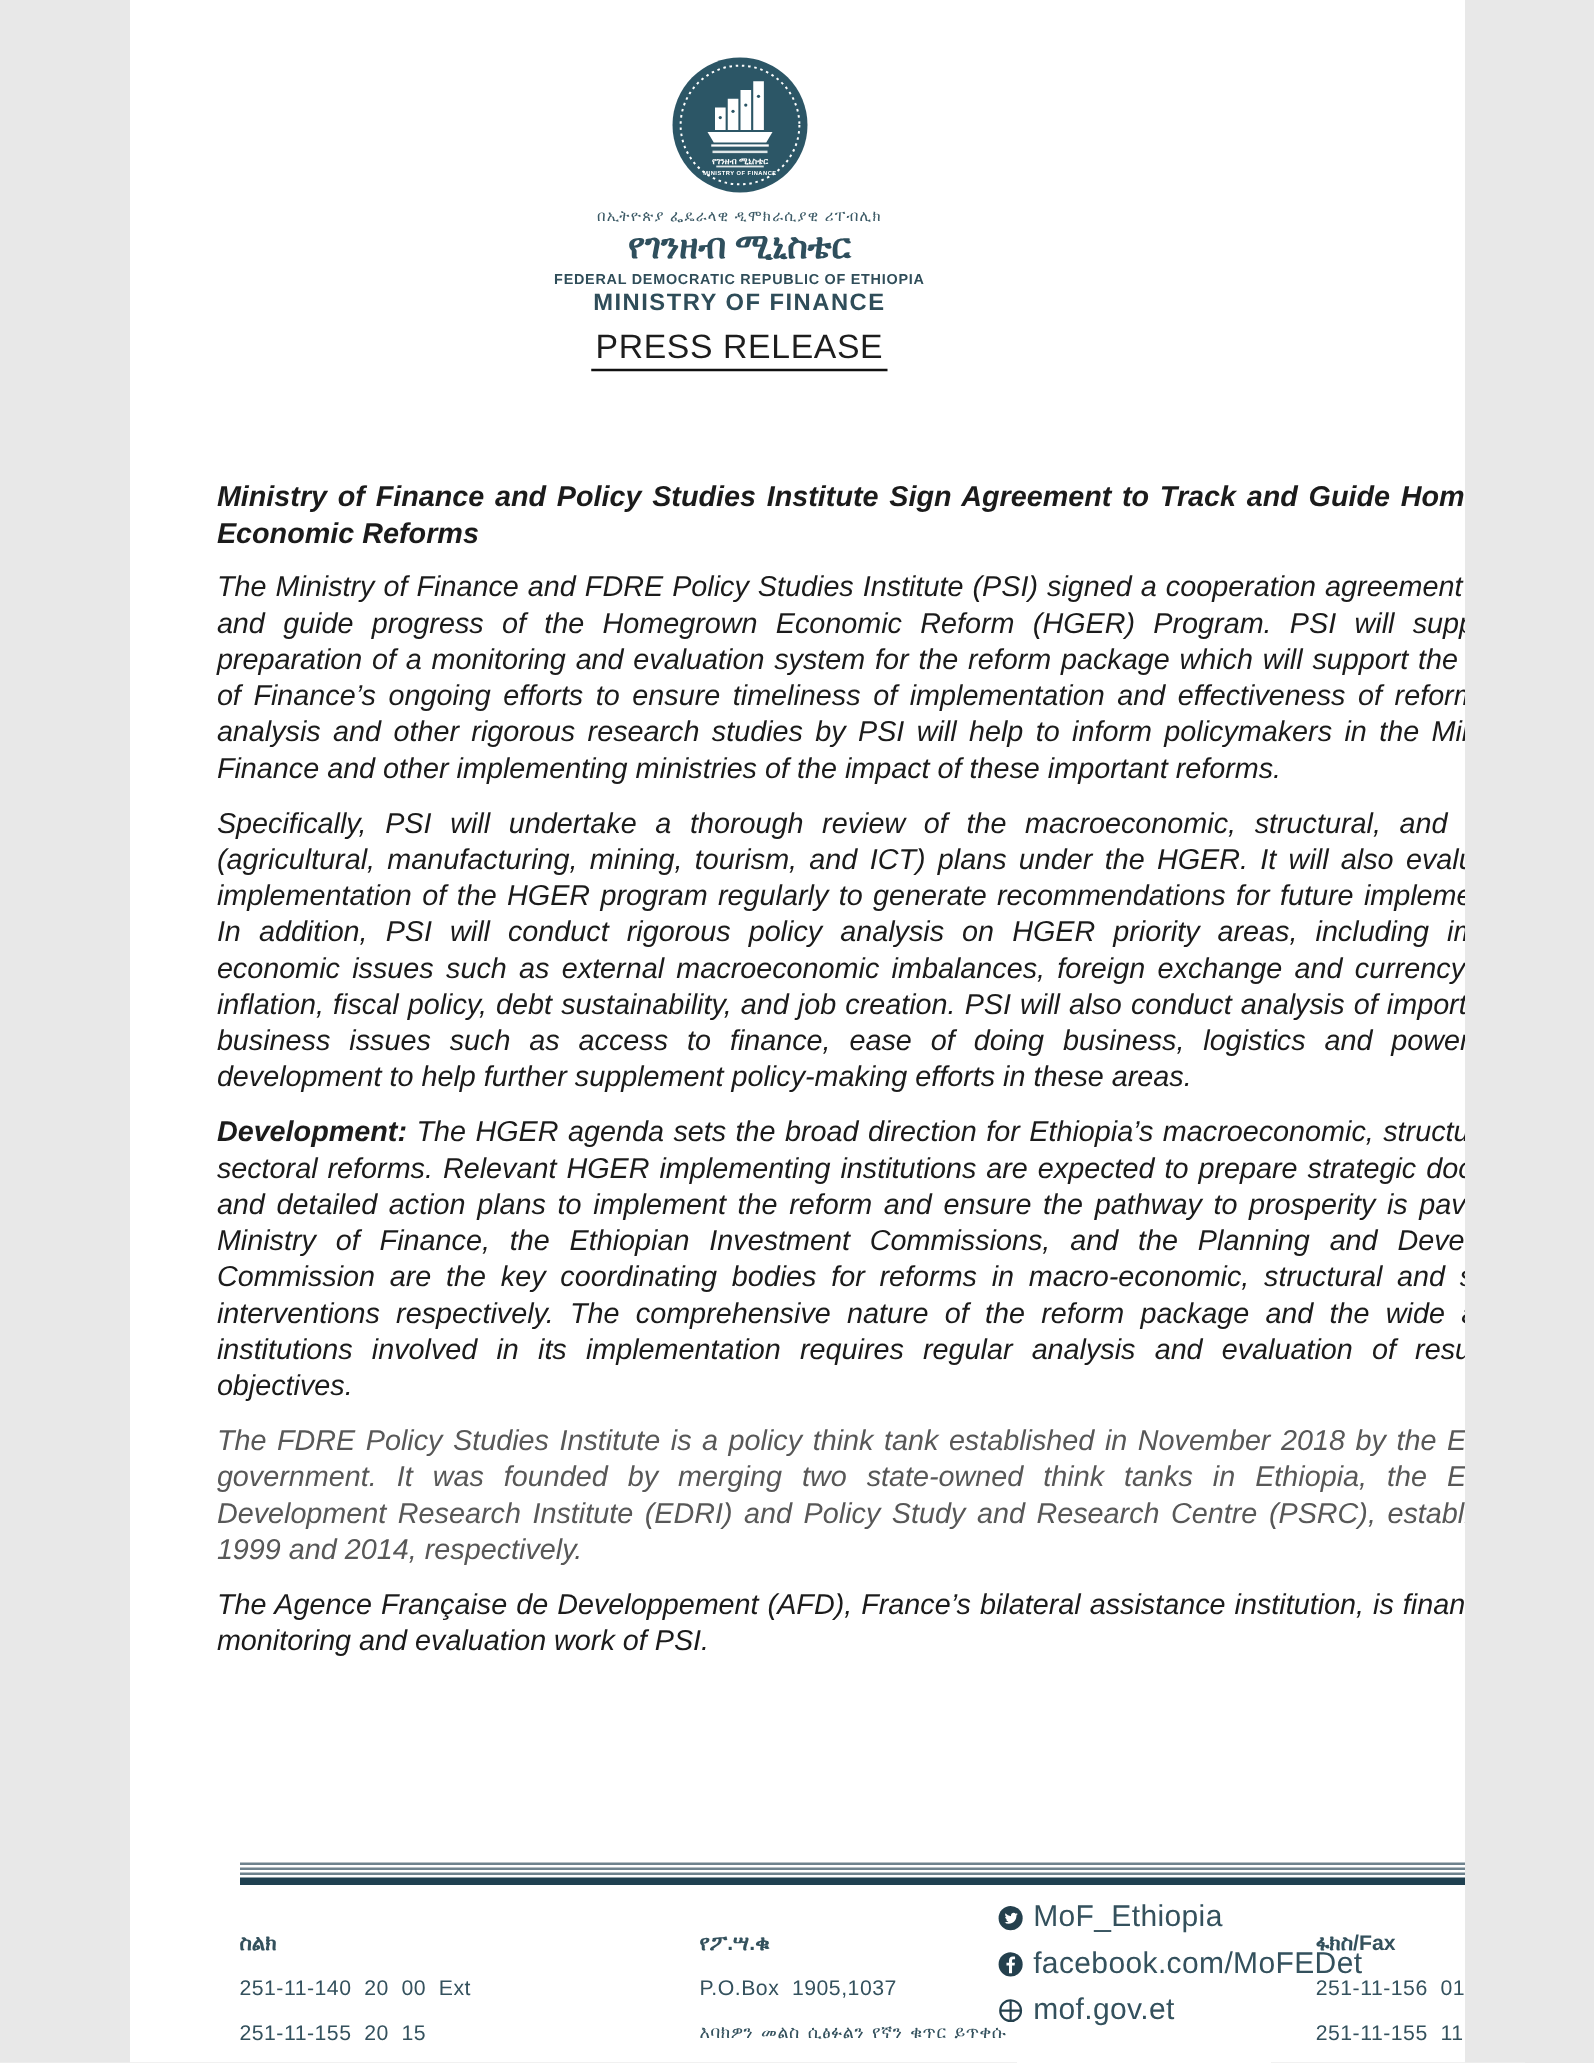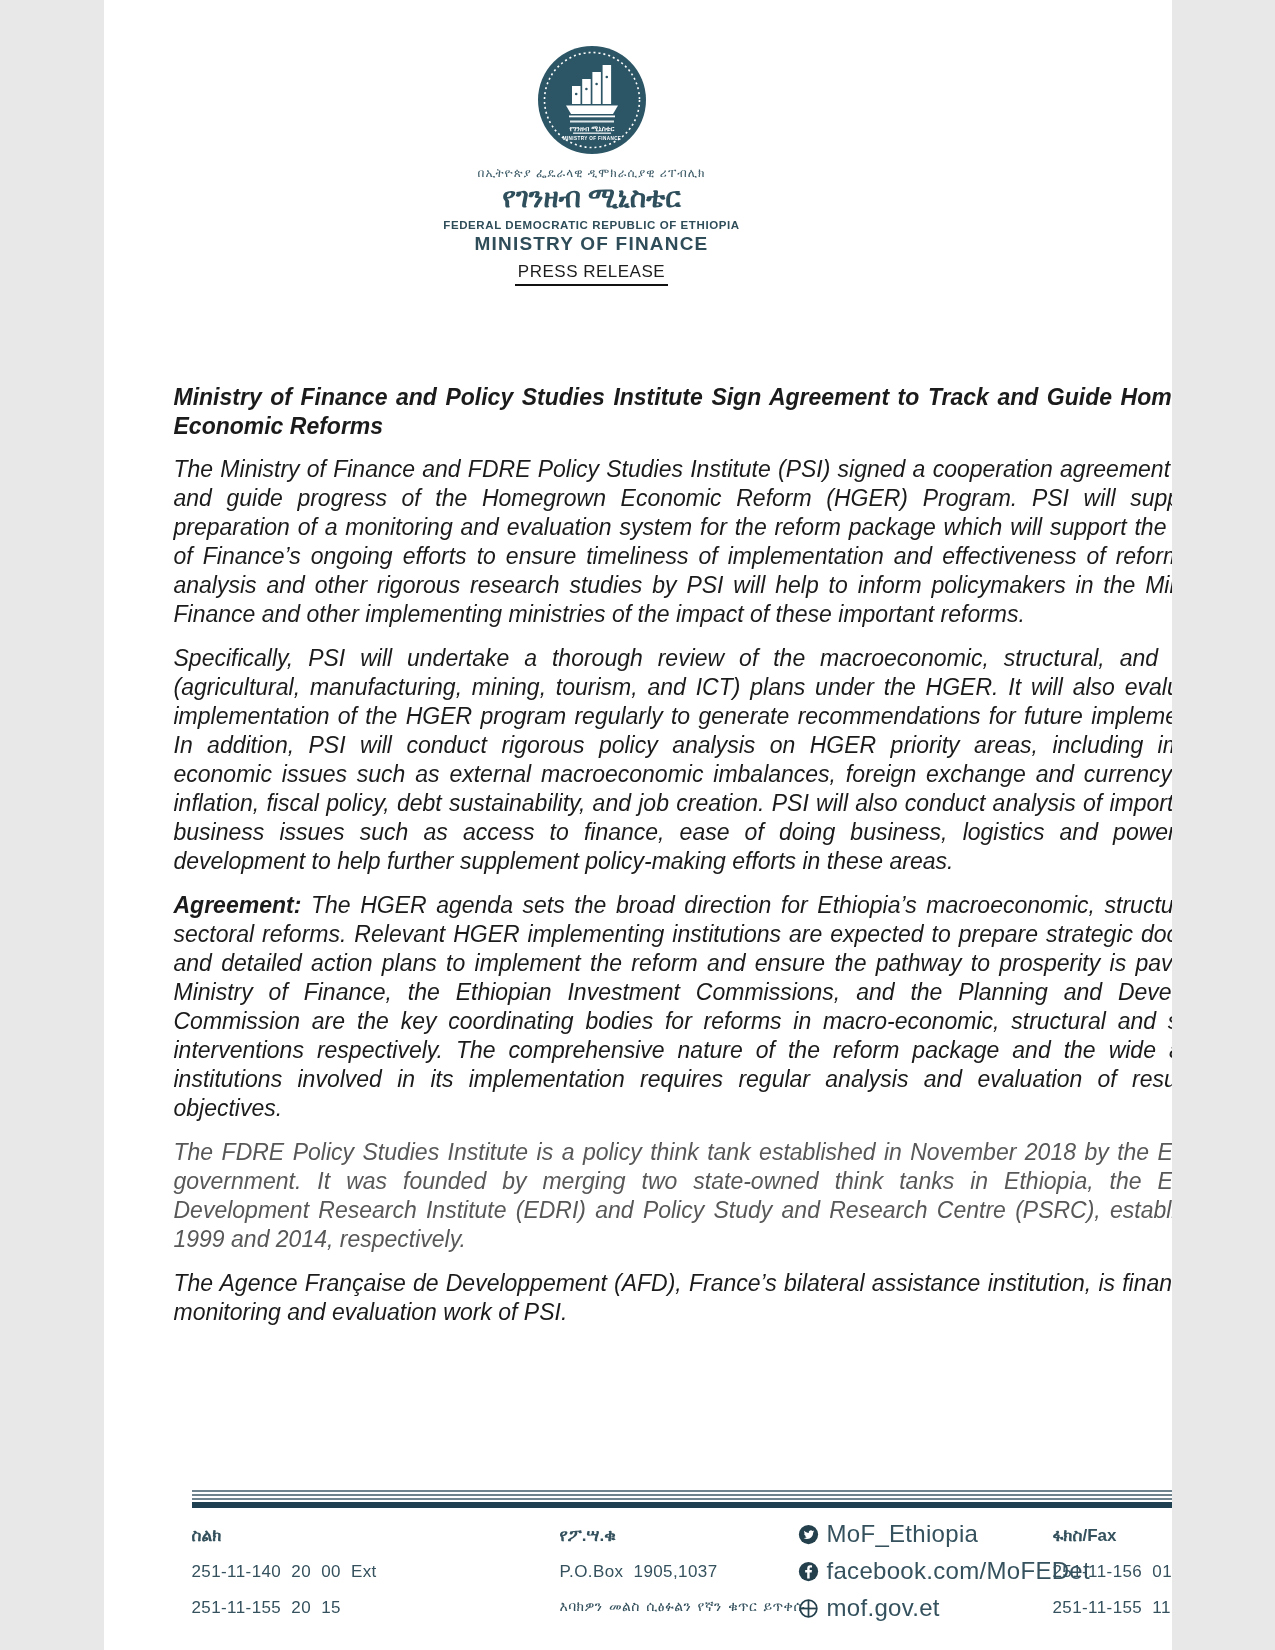--- a/index.html
+++ b/index.html
@@ -28,21 +28,21 @@
 
   
   .press-release-wrap {
     position: absolute;
     top: 262px; left: 0; right: 0;
     text-align: center;
     transform: translateX(-46px);
   }
   .press-release {
     display: inline-block;
-    font-size: 17px;
+    font-size: 27px;
     color: #1d1d1d;
     letter-spacing: .5px;
     border-bottom: 2.5px solid #111;
     padding: 0 3px 2px 3px;
   }
 
   
   .article {
     position: absolute;
     top: 383px; left: 70px;
@@ -73,21 +73,21 @@
     color: #34515d;
   }
   .rule-thin  { height: 1.5px; background: #6e828d; margin-bottom: 2.5px; }
   .rule-thick { height: 6px;   background: #1f4050; margin-top: 1px; }
   .footer-cols { position: relative; margin-top: 18px; height: 120px; font-size: 17px; }
   .fcol { position: absolute; top: 0; }
   .fcol-phone  { left: 0; }
   .fcol-pobox  { left: 368px; }
   .fcol-social { left: 606px; top: -6px; }
   .fcol-fax    { left: 861px; }
-  .fhead { font-weight: bold; margin-bottom: 16px; }
+  .fhead { font-weight: bold; margin-bottom: 16px; margin-top: 19px; }
   .frow  { margin-bottom: 16px; letter-spacing: .4px; word-spacing: 5px; white-space: nowrap; }
   .frow.small { font-size: 14px; word-spacing: 2px; }
   .srow { display: flex; align-items: center; margin-bottom: 9px; white-space: nowrap; }
   .srow svg { margin-right: 8px; flex: 0 0 auto; }
   .srow .stext { font-size: 24px; letter-spacing: .3px; }
 </style>
 </head>
 <body>
 
 <div class="page">
@@ -122,21 +122,21 @@
   </header>
 
   <div class="press-release-wrap">
     <span class="press-release">PRESS RELEASE</span>
   </div>
 
   <main class="article">
     <h1>Ministry of Finance and Policy Studies Institute Sign Agreement to Track and Guide Homegrown Economic Reforms</h1>
     <p>The Ministry of Finance and FDRE Policy Studies Institute (PSI) signed a cooperation agreement to track and guide progress of the Homegrown Economic Reform (HGER) Program.  PSI will support the preparation of a monitoring and evaluation system for the reform package which will support the Ministry of Finance’s ongoing efforts to ensure timeliness of implementation and effectiveness of reforms. This analysis and other rigorous research studies by PSI will help to inform policymakers in the Ministry of Finance and other implementing ministries of the impact of these important reforms.</p>
     <p>Specifically, PSI will undertake a thorough review of the macroeconomic, structural, and sectoral (agricultural, manufacturing, mining, tourism, and ICT) plans under the HGER. It will also evaluate the implementation of the HGER program regularly to generate recommendations for future implementation.  In addition, PSI will conduct rigorous policy analysis on HGER priority areas, including important economic issues such as external macroeconomic imbalances, foreign exchange and currency issues, inflation, fiscal policy, debt sustainability, and job creation. PSI will also conduct analysis of important pro-business issues such as access to finance, ease of doing business, logistics and power sector development to help further supplement policy-making efforts in these areas.</p>
-    <p><span class="runin">Agreement:</span>
+    <p><span class="runin">Development:</span>
       <span>The HGER agenda sets the broad direction for Ethiopia’s macroeconomic, structural, and sectoral reforms. Relevant HGER implementing institutions are expected to prepare strategic documents and detailed action plans to implement the reform and ensure the pathway to prosperity is paved. The Ministry of Finance, the Ethiopian Investment Commissions, and the Planning and Development Commission are the key coordinating bodies for reforms in macro-economic, structural and sectorial interventions respectively. The comprehensive nature of the reform package and the wide array of institutions involved in its implementation requires regular analysis and evaluation of results and objectives.</span></p>
     <p class="muted">The FDRE Policy Studies Institute is a policy think tank established in November 2018 by the Ethiopian government. It was founded by merging two state-owned think tanks in Ethiopia, the Ethiopian Development Research Institute (EDRI) and Policy Study and Research Centre (PSRC), established in 1999 and 2014, respectively.</p>
     <p>The Agence Française de Developpement (AFD), France’s bilateral assistance institution, is financing the monitoring and evaluation work of PSI.</p>
   </main>
 
   <footer class="footer">
     <div>
       <div class="rule-thin"></div>
       <div class="rule-thin"></div>
       <div class="rule-thin"></div>

